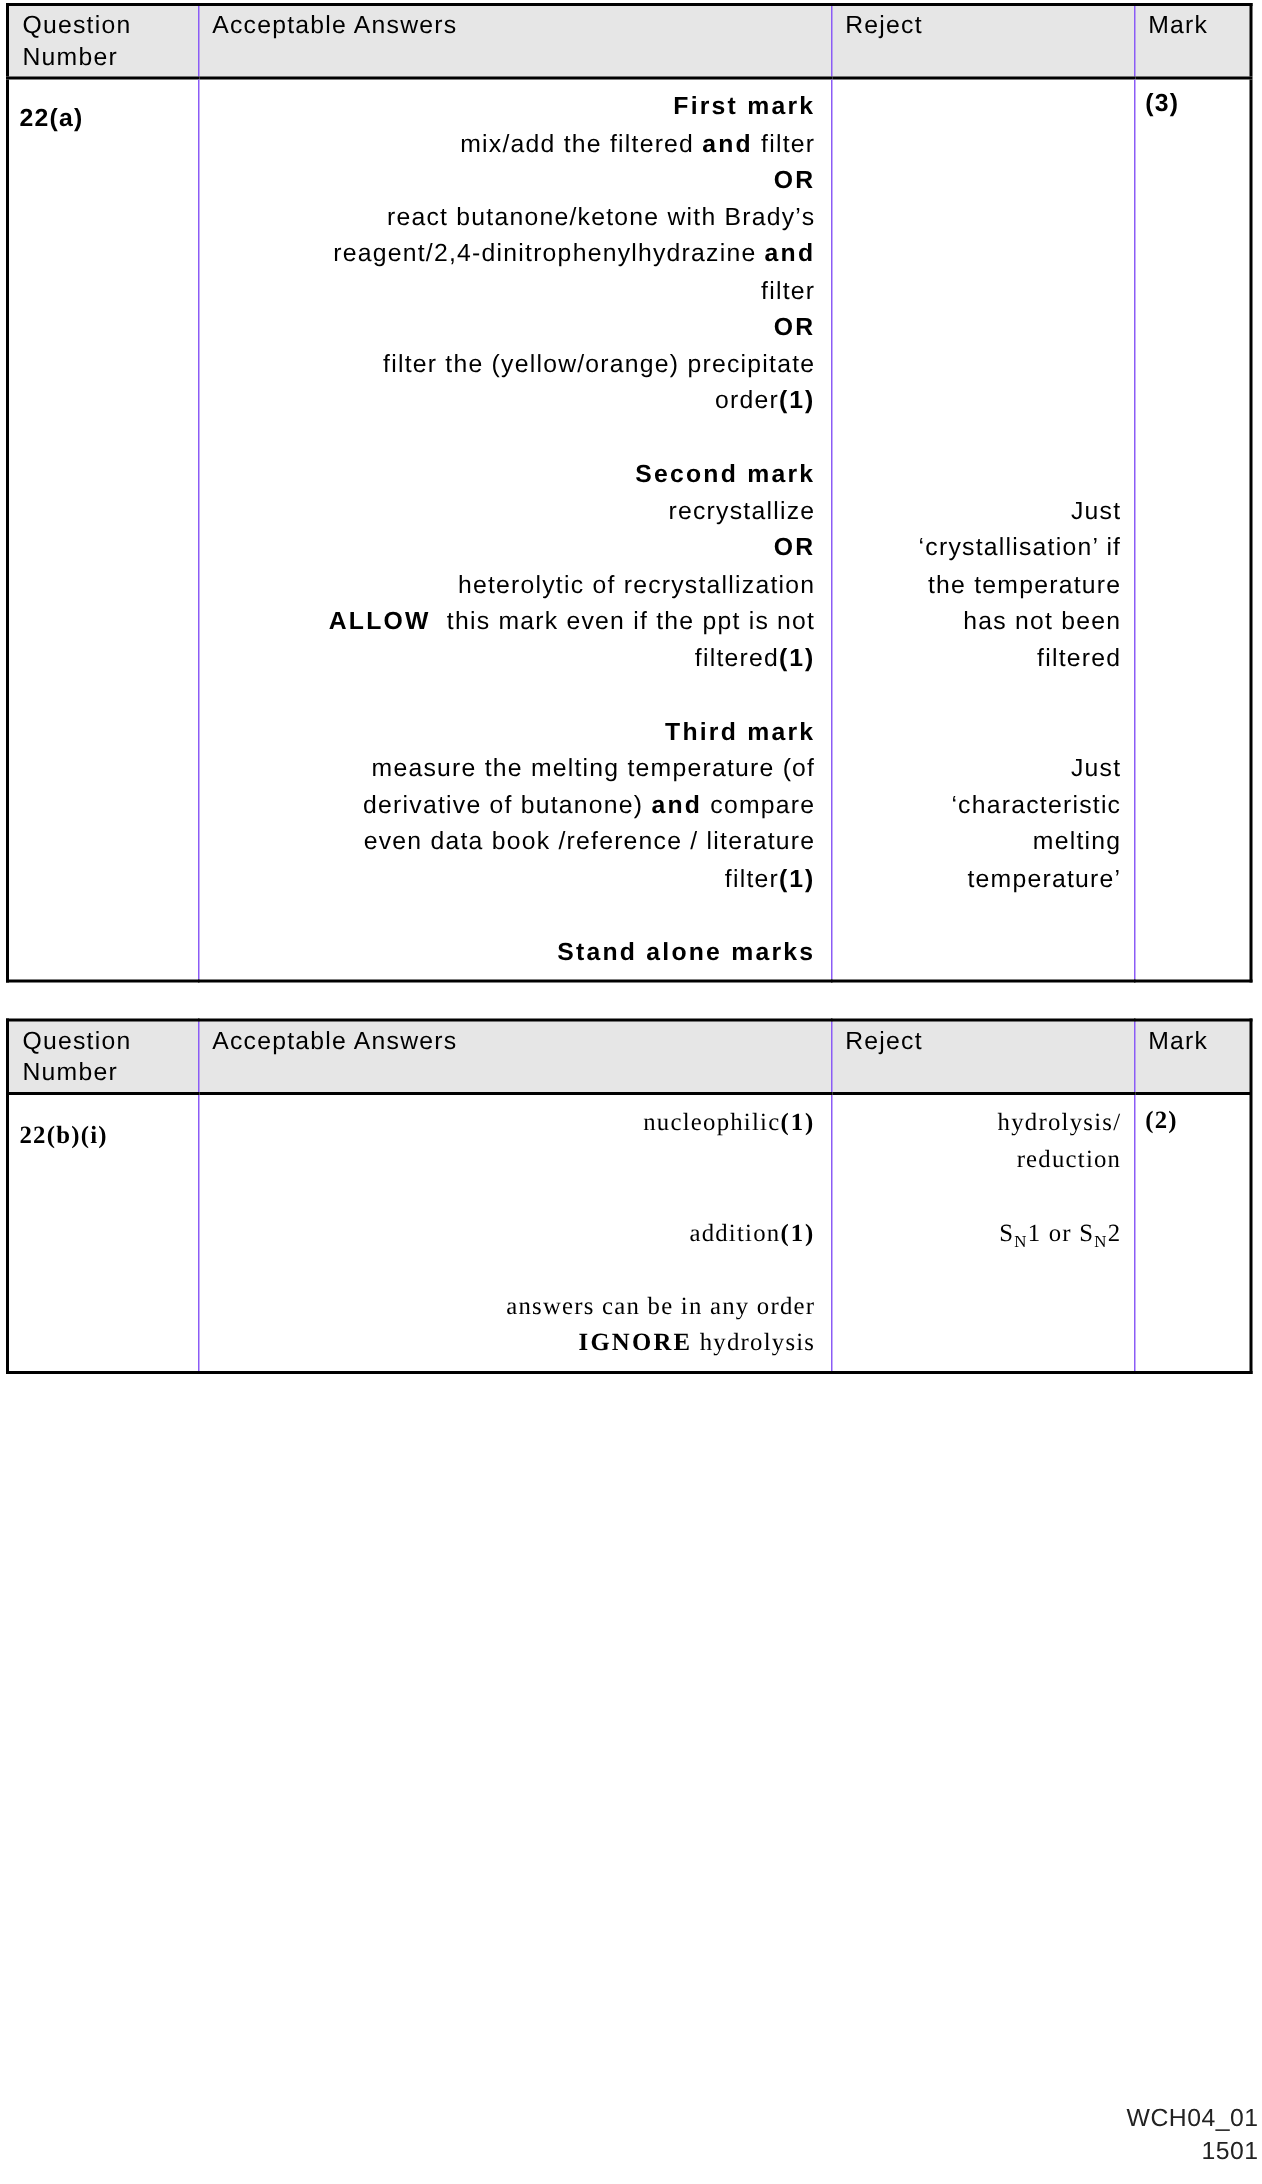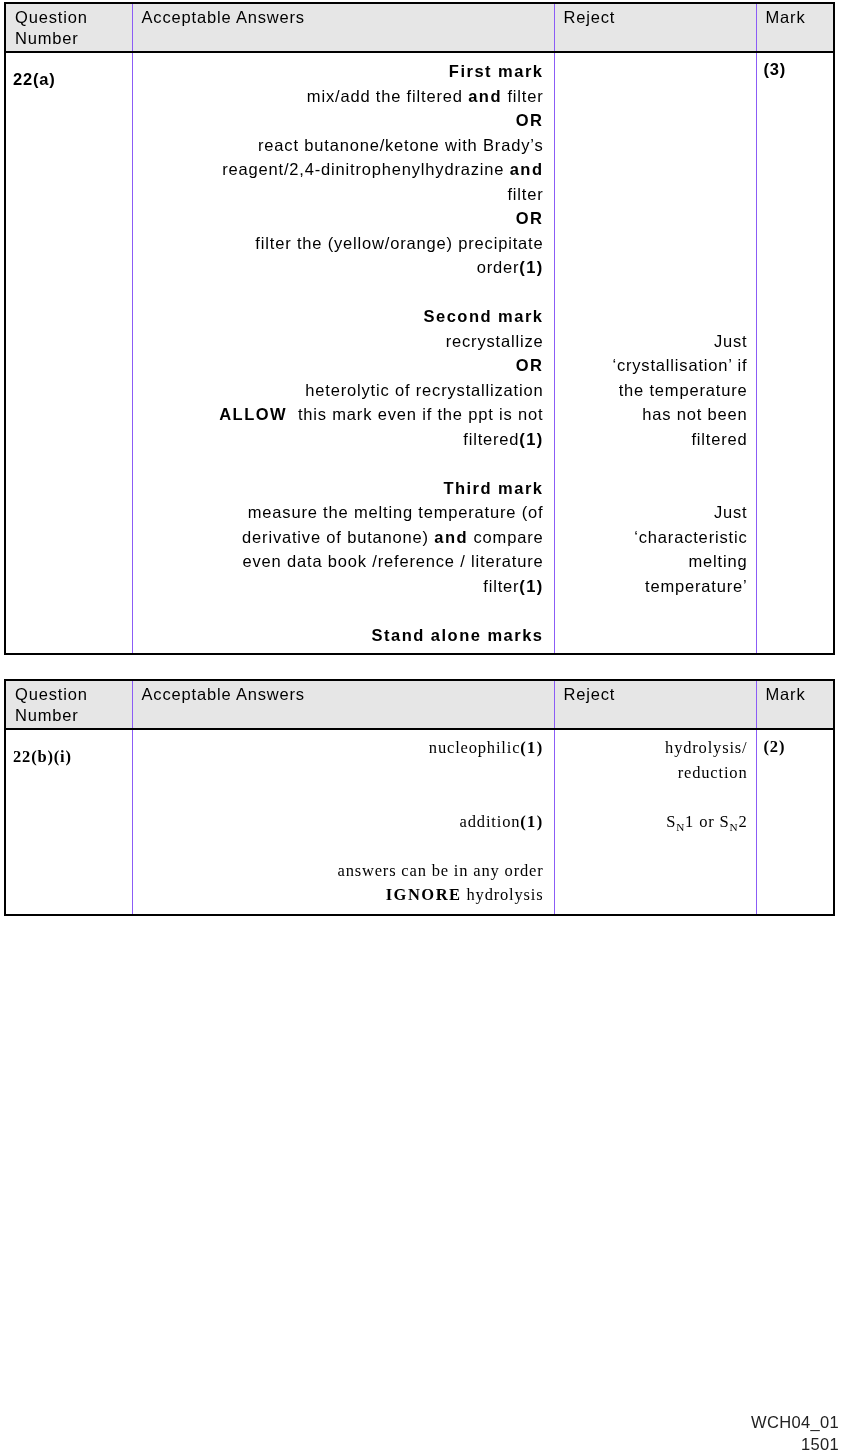--- a/index.html
+++ b/index.html
@@ -55,21 +55,21 @@
     min-height:24.5px;
     line-height:24.5px;
   }
   .segs { white-space:pre-wrap; }
   .b { font-weight:bold; letter-spacing:0.09em; }
   .line-mark { font-weight:bold; letter-spacing:0.08em; }
   sub { font-size:0.68em; line-height:0; }
   table.second tbody td { height:170px;font-family:Liberation Serif, serif; }
   .footer {
     position:absolute;
-    right:2px; bottom:1px;
+    right:2px; bottom:11px;
     text-align:right;
     font-size:16.5px;
     line-height:21.5px;
     letter-spacing:0.02em;
     color:#222;
   }
 </style>
 </head>
 <body>
 

